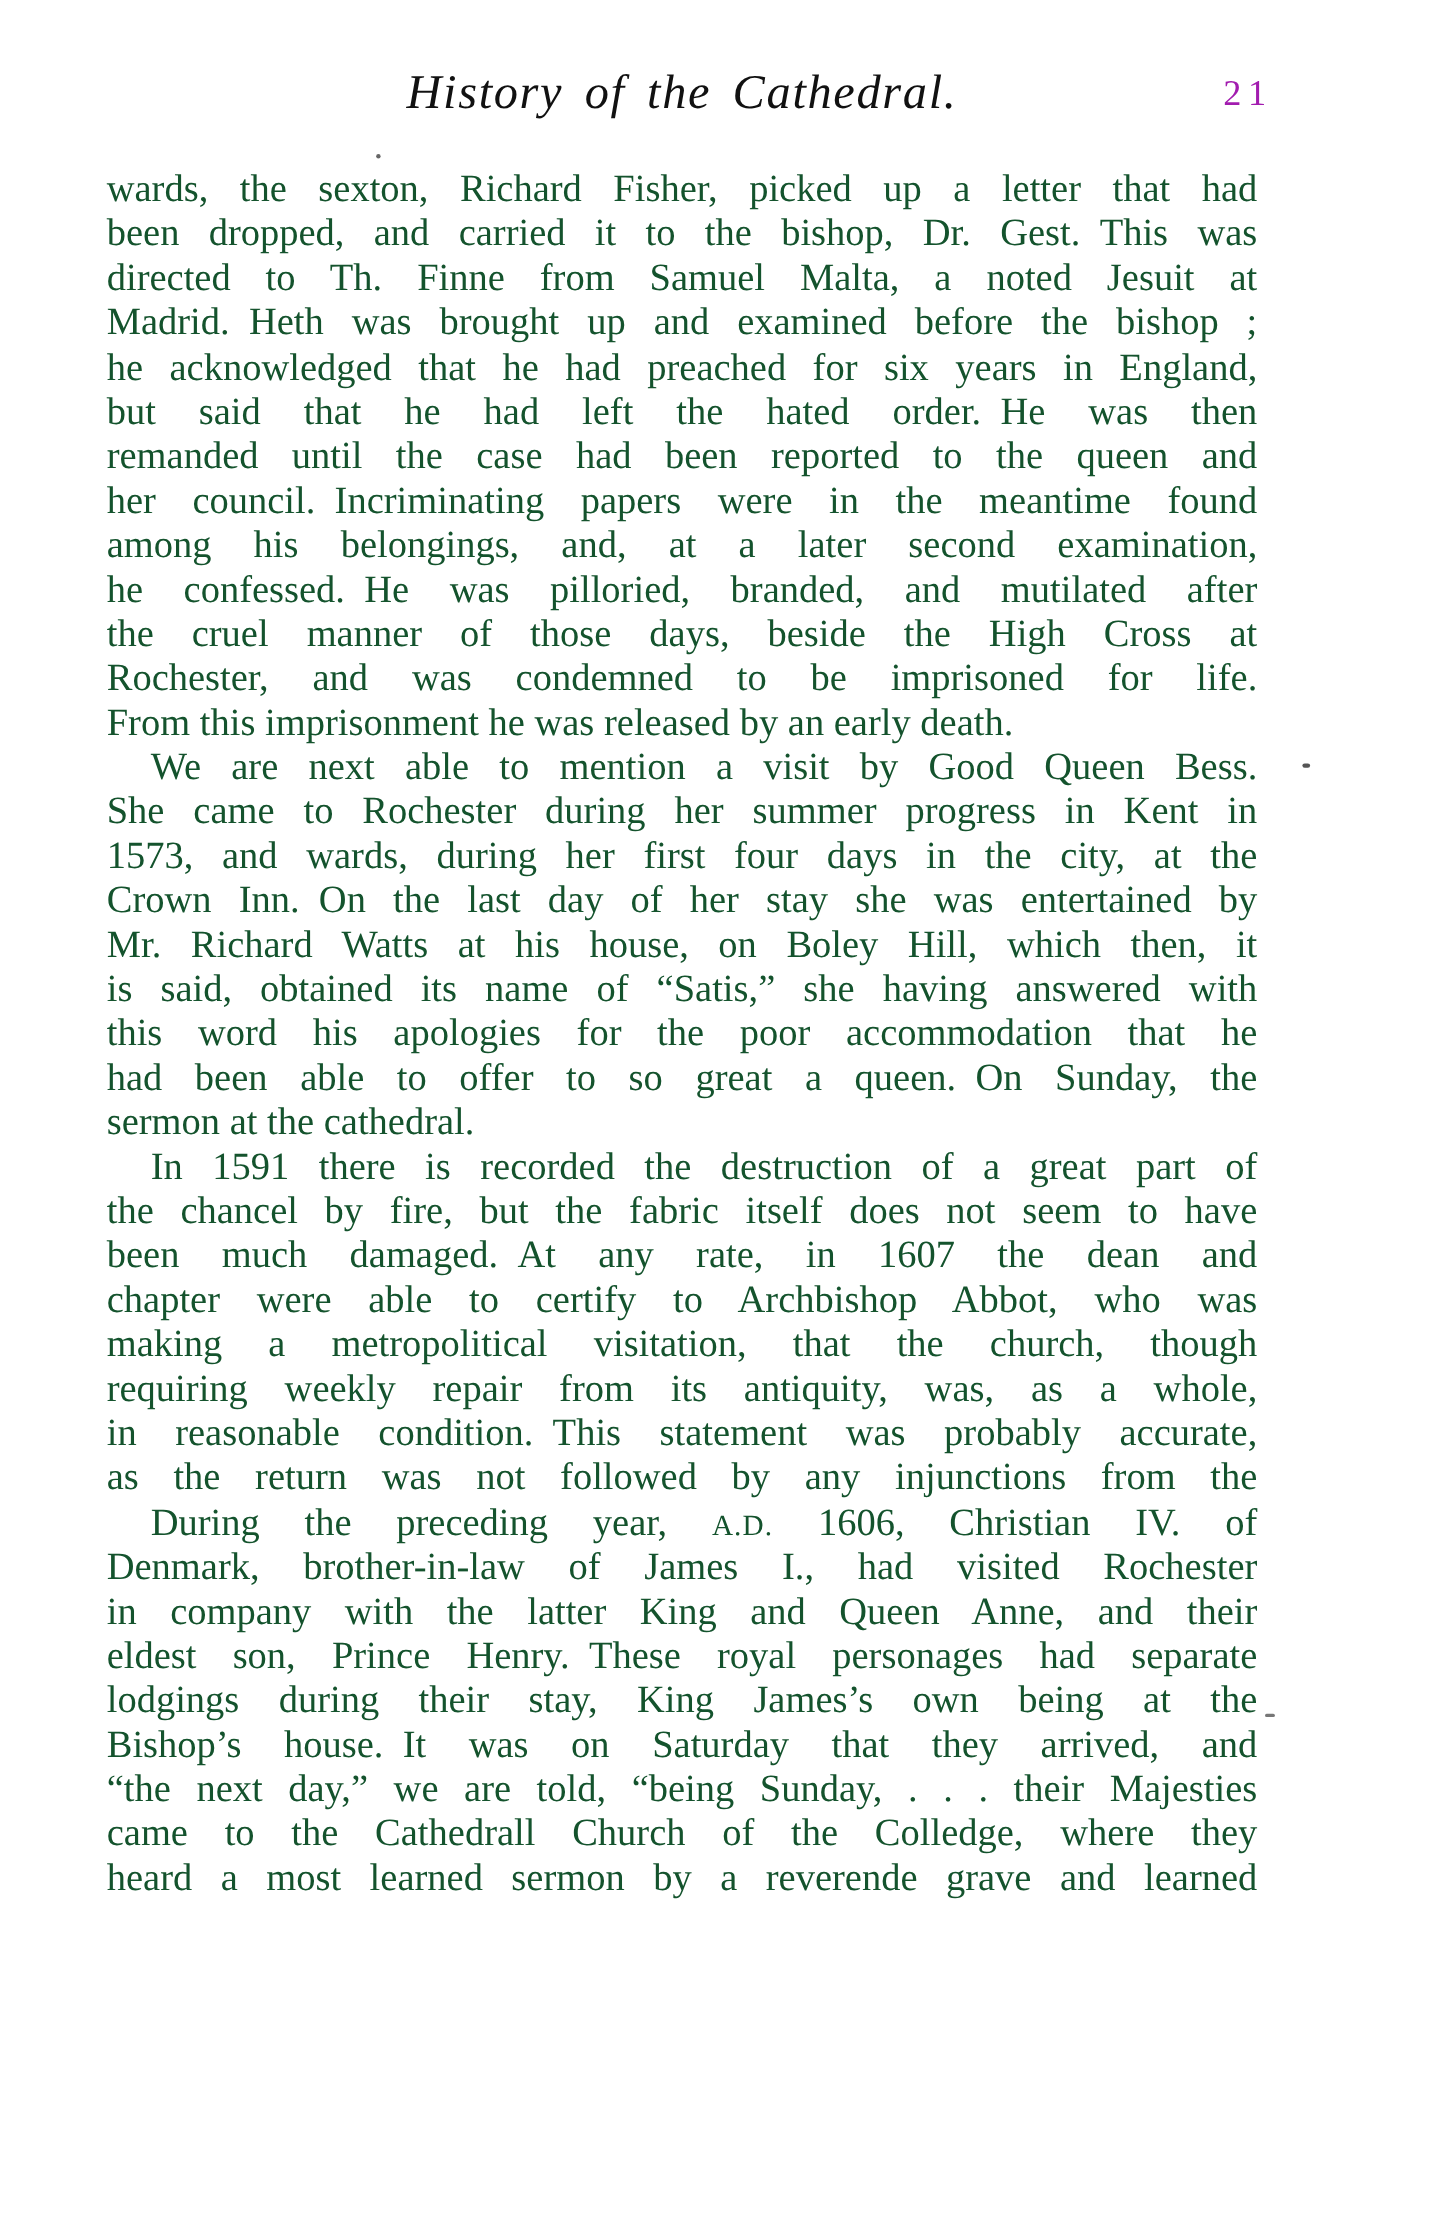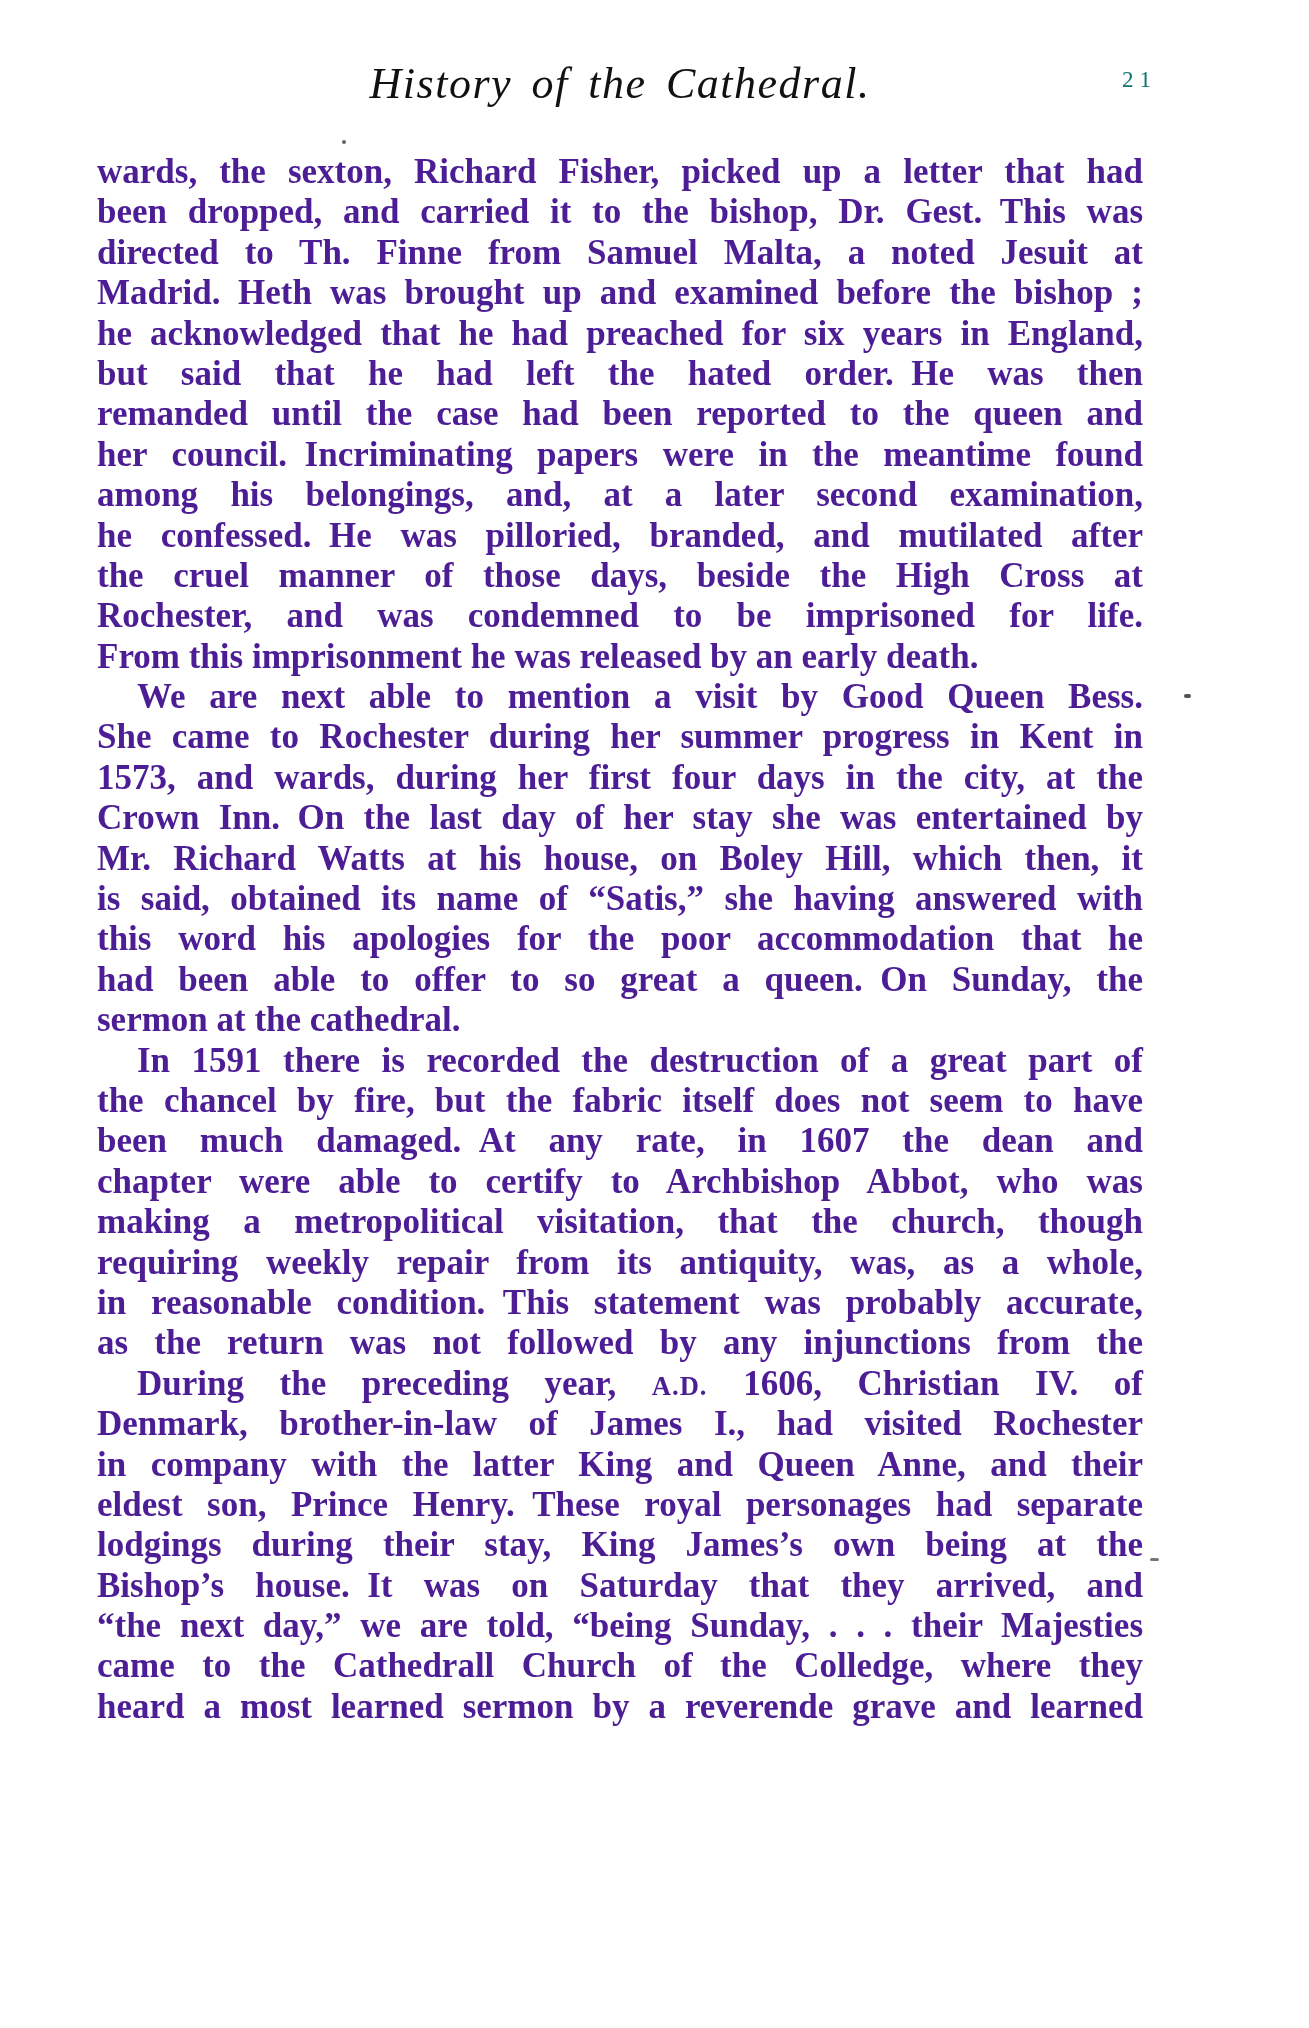--- a/index.html
+++ b/index.html
@@ -29,33 +29,32 @@
     font-size: 44px;
     letter-spacing: 1.5px;
     word-spacing: 7px;
     color: #111111;
     white-space: nowrap;
   }
   .page-number {
     position: absolute;
     right: -14px;
     top: 9px;
-    font-size: 23px;
+    font-size: 33px;
     letter-spacing: 6px;
-    color: #0f766e;
+    color: #a21caf;
   }
   .text-block {
     position: absolute;
     left: 97px;
     top: 152px;
     width: 1046px;
     font-size: 35px;
     line-height: 40.4px;
-    color: #4c1d95;
-    font-weight: bold;
+    color: #14532d;
   }
   .paragraph { margin: 0; }
   .line {
     height: 40.4px;
     text-align: justify;
     text-align-last: justify;
     white-space: normal;
   }
   .line.flush { text-align-last: left; }
   .line.indent { text-indent: 40px; }

